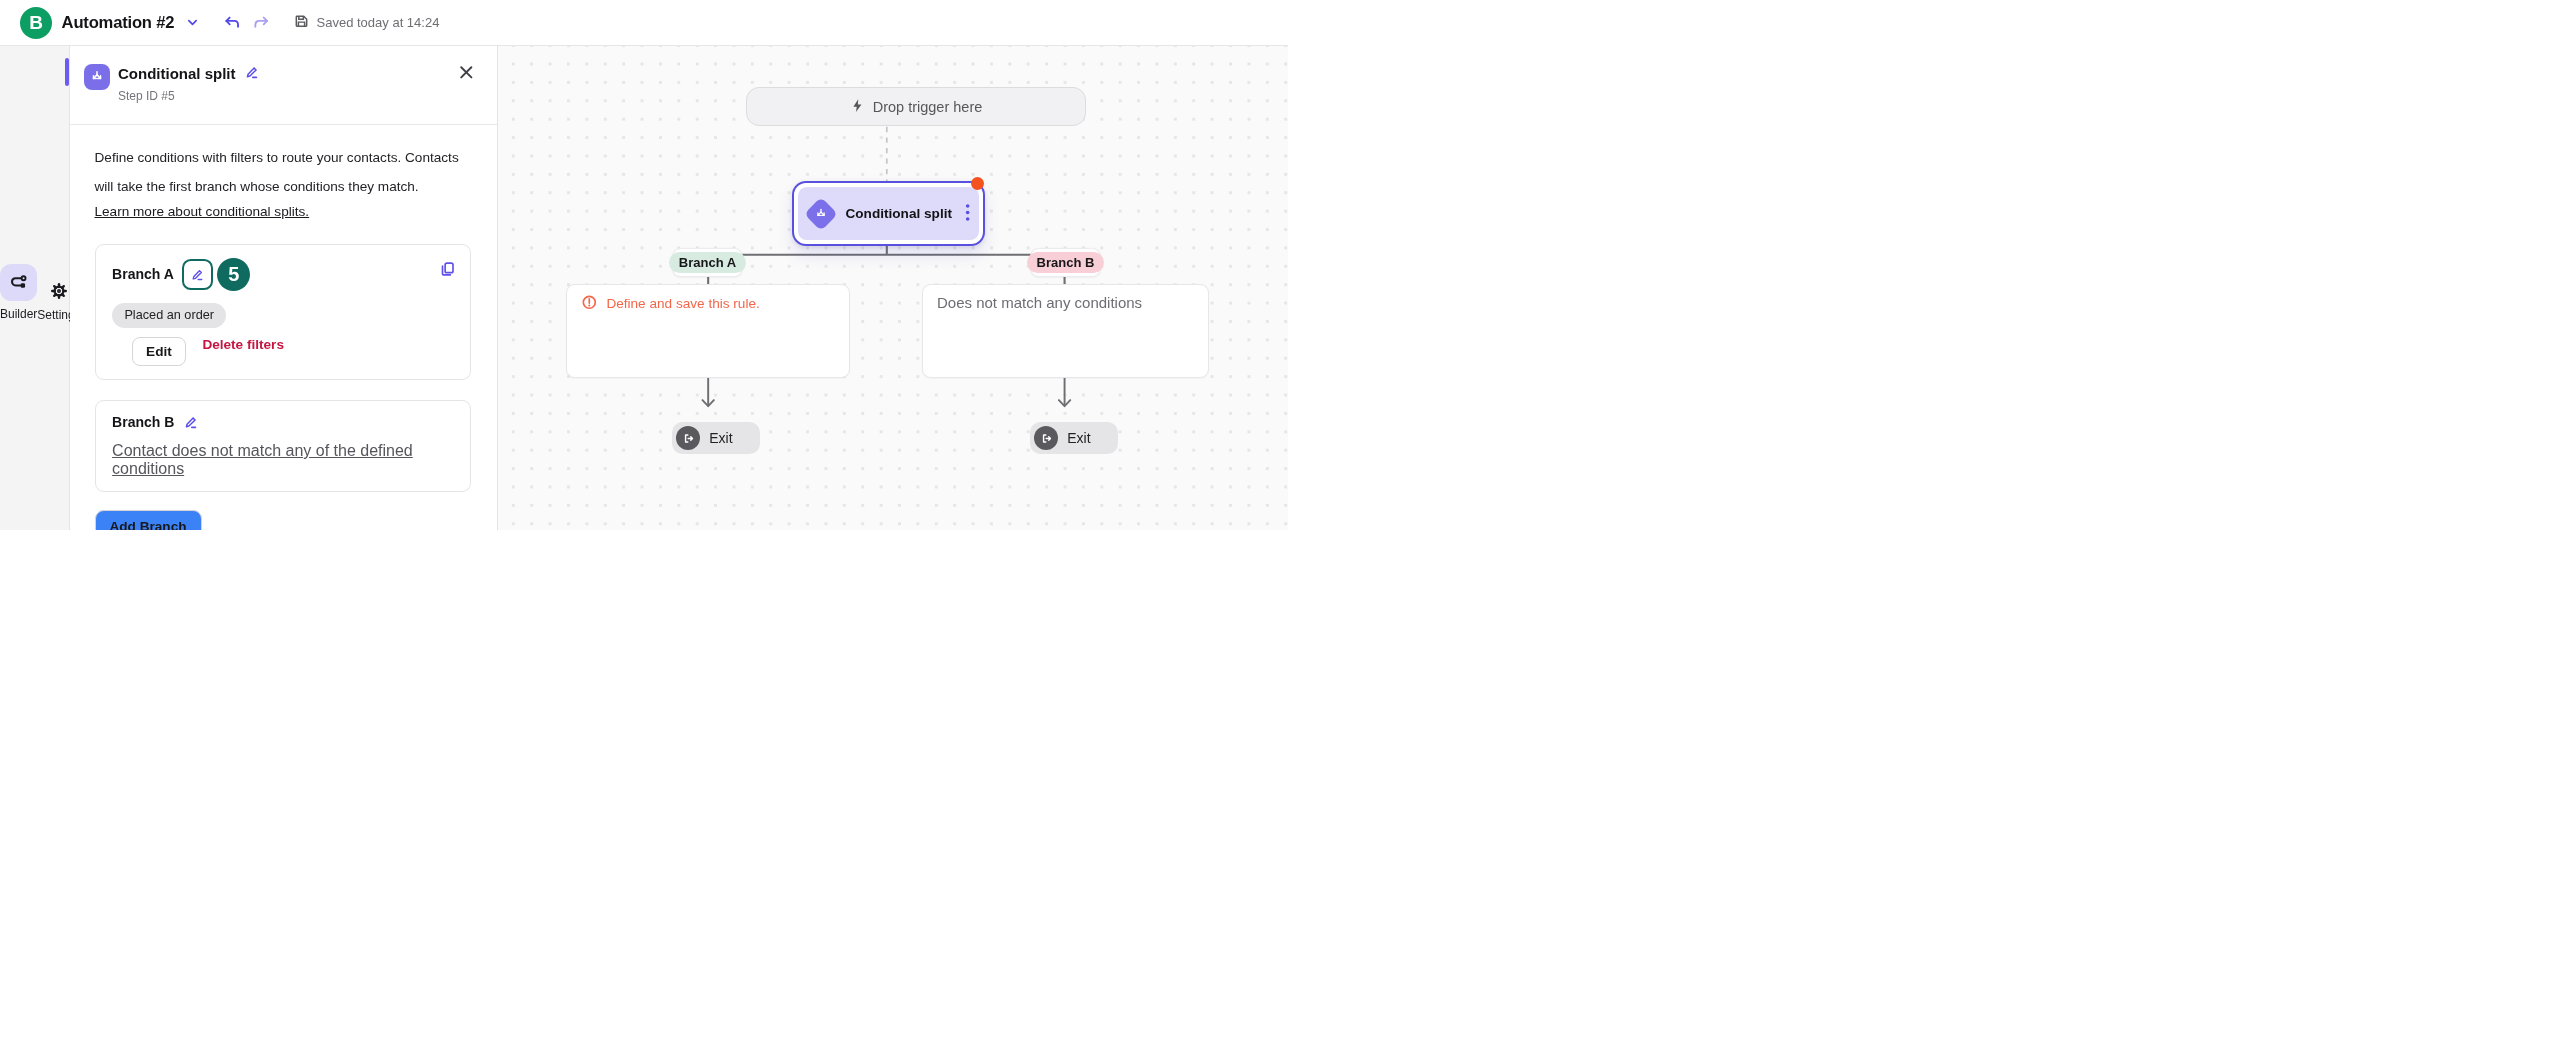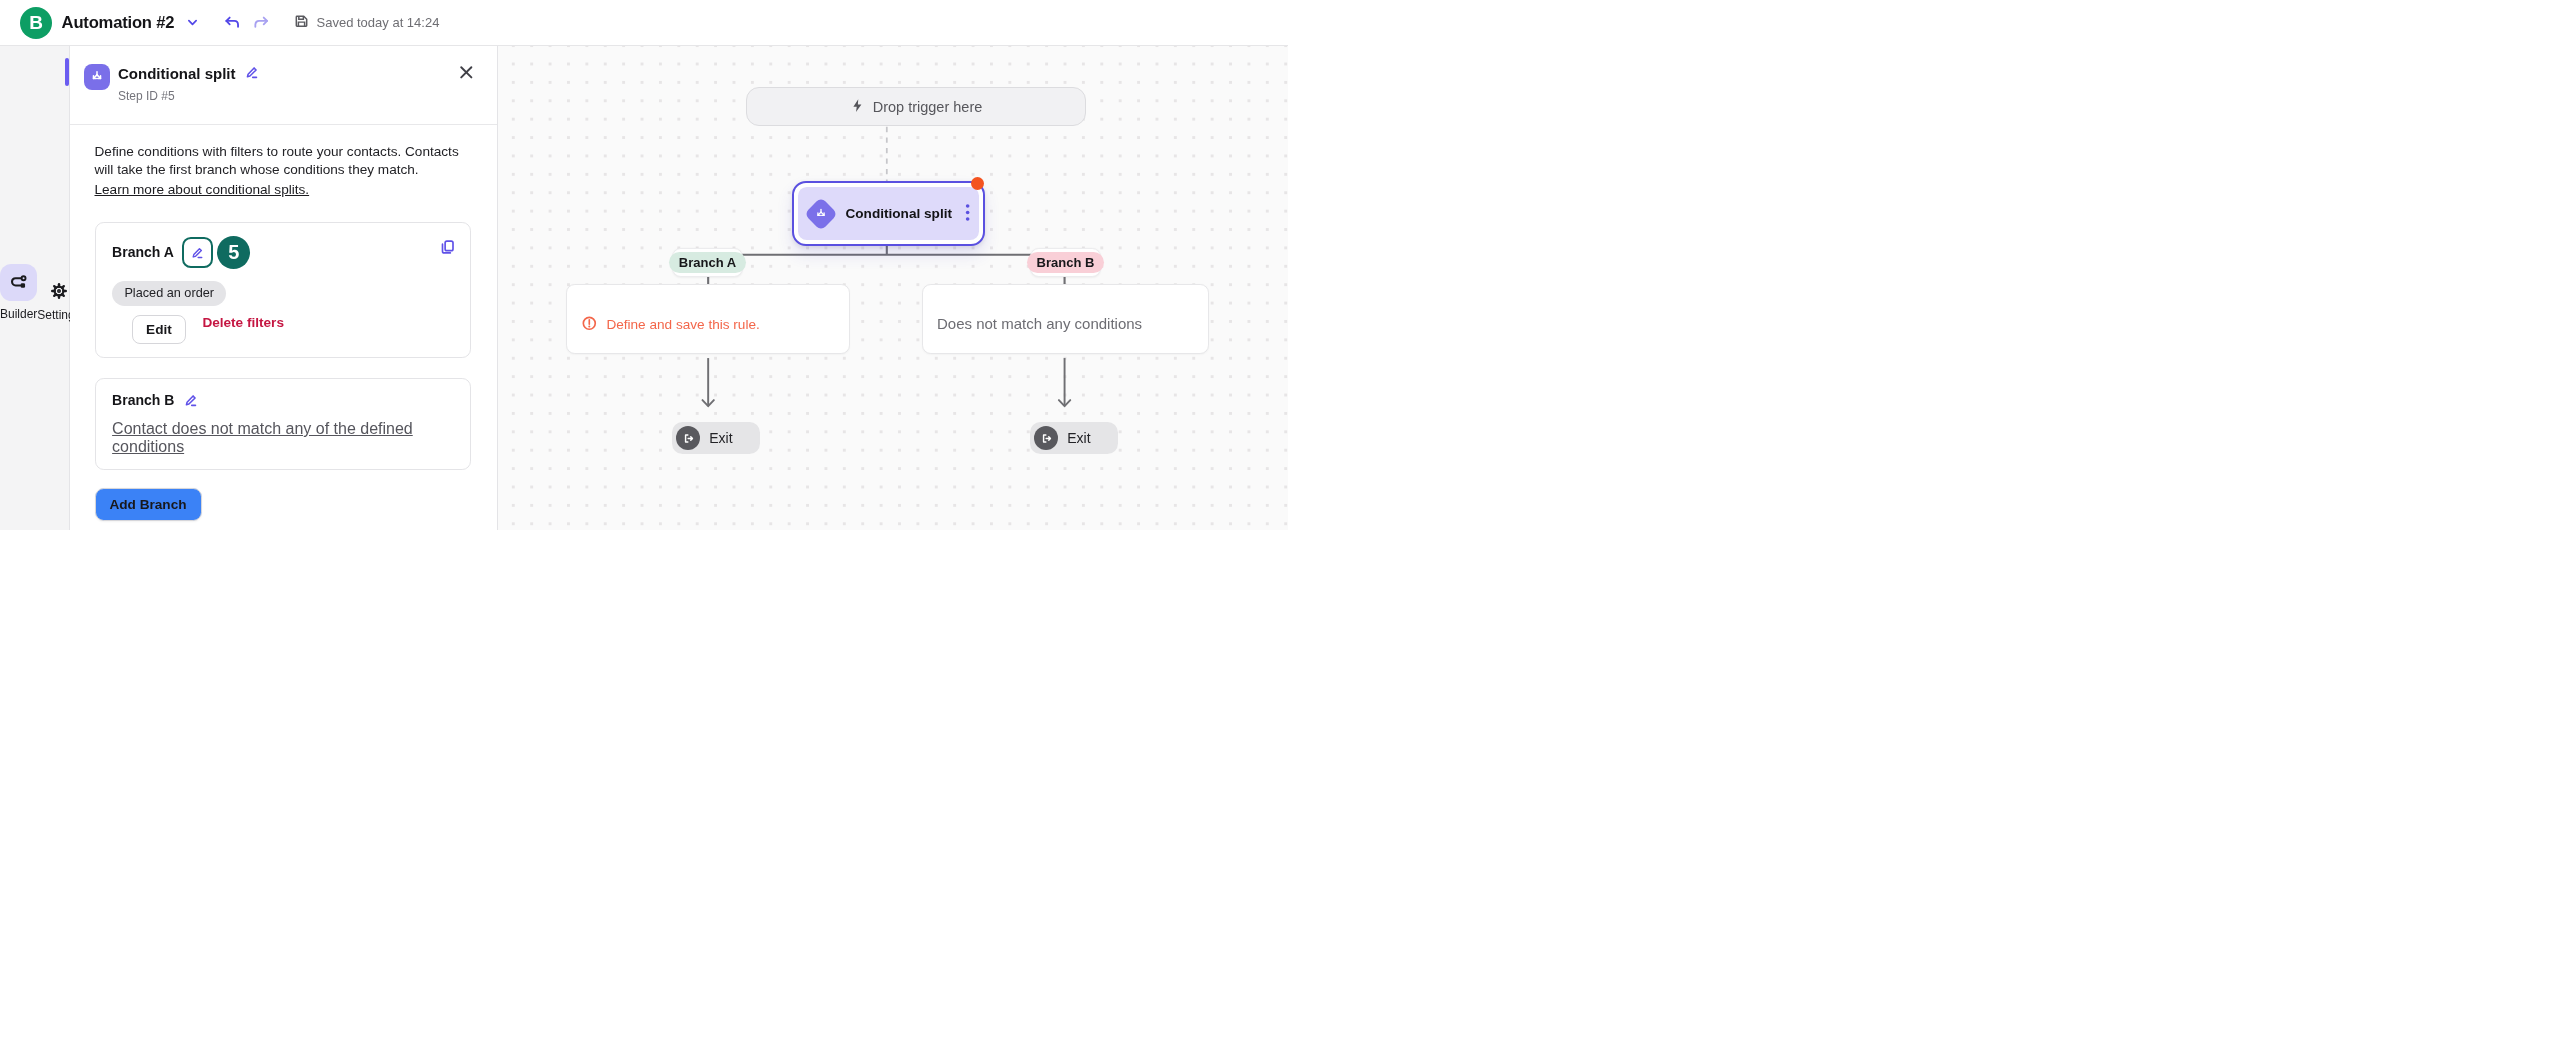--- a/index.html
+++ b/index.html
@@ -51,21 +51,21 @@
                 align-items:flex-start; padding:17.5px 23px 0 14px; position:relative; }
   .phead-icon { width:26px; height:26px; border-radius:8px; background:#7a6fe9; flex:0 0 26px;
                 display:flex; align-items:center; justify-content:center; }
   .phead-text { margin-left:8px; }
   .ptitle-row { display:flex; align-items:center; gap:8px; }
   .ptitle { font-size:15px; font-weight:bold; color:#151518; }
   .pstep { font-size:12px; color:#74747b; margin-top:6.1px; }
   .close-x { position:absolute; right:22px; top:17.5px; cursor:pointer; }
 
   .panel-body { padding:18.4px 26px 0 24.5px; }
-  .pdesc { font-size:13.6px; line-height:18px; color:#232327; }
+  .pdesc { font-size:13.6px; line-height:29px; color:#232327; }
   .plink { font-size:13.6px; line-height:22.3px; color:#1b1b1f; text-decoration:underline; cursor:pointer; }
 
   .bcard { border:0.9px solid #e4e4e7; border-radius:8.8px; background:#fff;
            padding:13px 16.6px; margin-top:20px; position:relative; }
   .bcard-title-row { display:flex; align-items:center; }
   .bcard-title { font-size:14px; font-weight:bold; color:#151518; }
   .pencil-ring { width:31px; height:31px; border:2.6px solid #0f6b60; border-radius:8.8px; background:#fff;
                  display:flex; align-items:center; justify-content:center; margin-left:8px; }
   .marker-badge { width:33px; height:33px; border-radius:50%; background:#0f6b60; color:#fff;
                   font-size:20px; font-weight:bold; display:flex; align-items:center;
@@ -108,22 +108,22 @@
 
   .blabel { width:71px; height:29px; background:#fff; border:0.9px solid #ececee; border-radius:8.8px;
             display:flex; align-items:center; justify-content:center; padding:2.6px;
             box-shadow:0 0.9px 1.8px rgba(0,0,0,.05); }
   .blabel-a { left:174px; top:202px; }
   .blabel-b { left:532px; top:202px; }
   .bpill { border-radius:875px; padding:2.6px 9.6px; font-size:13px; font-weight:bold; color:#17171a; white-space:nowrap; }
   .pill-mint { background:#d7ebe1; }
   .pill-pink { background:#f9cfd7; }
 
-  .ccard { height:70px; background:#fff; border:0.9px solid #e7e7e9; border-radius:8.8px;
-           padding:30px 14px; box-shadow:0 0.9px 1.8px rgba(0,0,0,.03); }
+  .ccard { height:94px; background:#fff; border:0.9px solid #e7e7e9; border-radius:8.8px;
+           padding:9px 14px; box-shadow:0 0.9px 1.8px rgba(0,0,0,.03); }
   .ccard-a { left:68px; top:238px; width:284px; }
   .ccard-b { left:424px; top:238px; width:287px; }
   .warn-row { display:flex; align-items:center; gap:8.8px; color:#f3664a; font-size:13.6px; }
   .nomatch { color:#6d6d73; font-size:15px; }
 
   .exit { width:88px; height:32px; background:#e5e5e7; border-radius:10.5px; display:flex;
           align-items:center; gap:8.8px; padding:4.4px 10.5px 4.4px 4.4px; cursor:pointer; }
   .exit-a { left:174px; top:376px; }
   .exit-b { left:532px; top:376px; }
   .exit-circle { width:24px; height:24px; border-radius:50%; background:#59595e; flex:0 0 24px;

